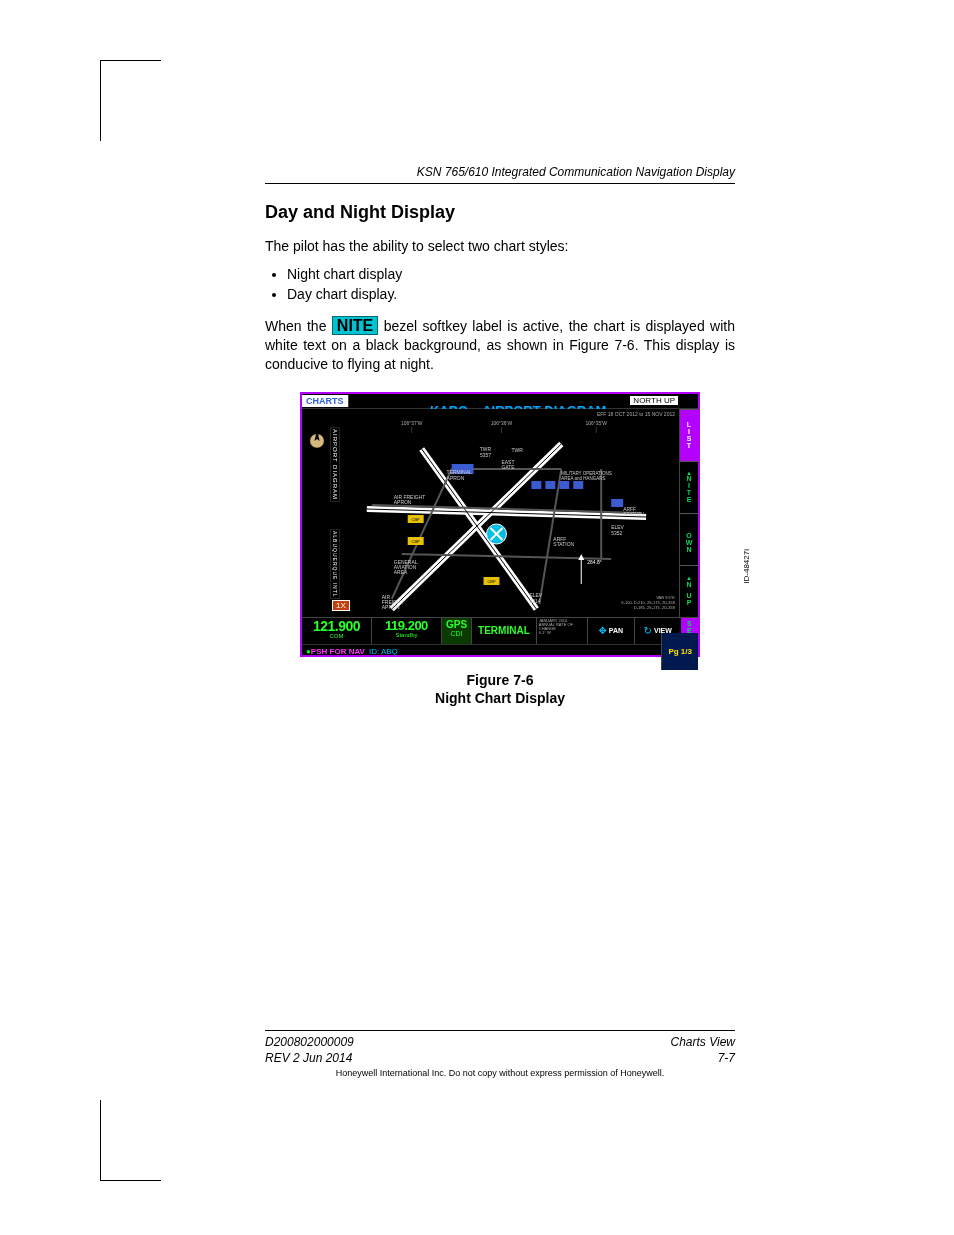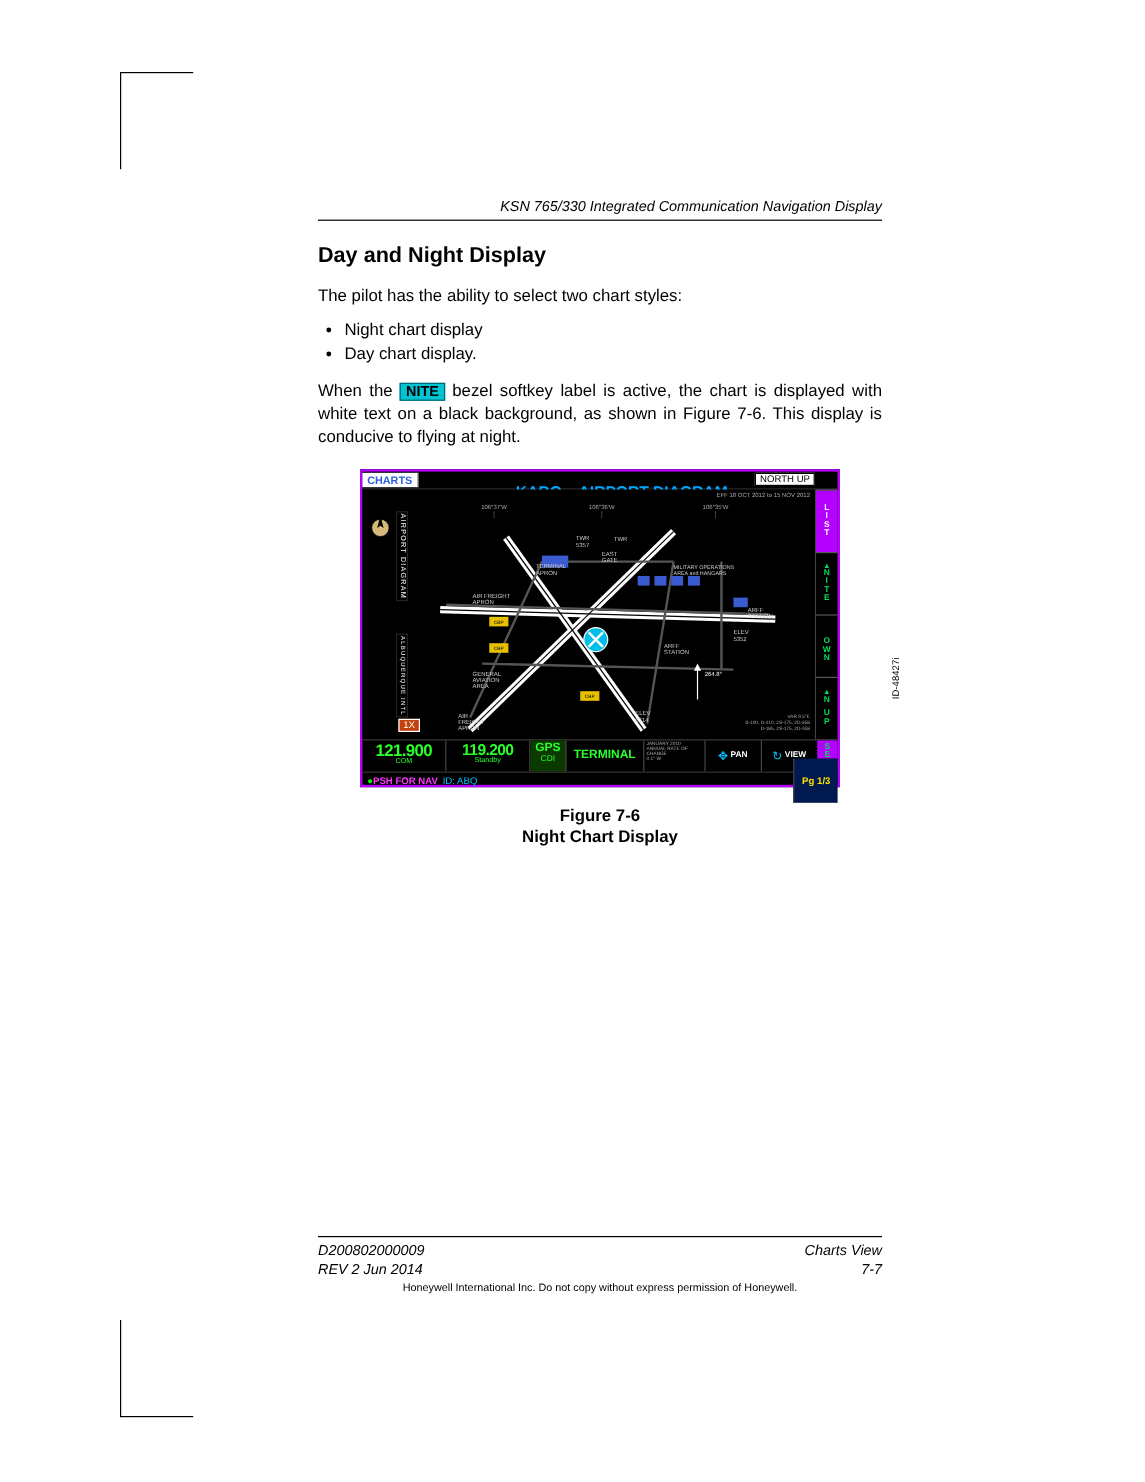--- a/index.html
+++ b/index.html
@@ -66,21 +66,21 @@
   ul.bullets li {
     font-size: 14px;
     margin: 4px 0;
   }
   .nite-box {
     display: inline-block;
     background: #00c2d0;
     border: 1px solid #006a73;
     padding: 0 4px;
     font-weight: bold;
-    font-size: 12px;
+    font-size: 16px;
     color: #000;
     vertical-align: baseline;
     line-height: 1.1;
   }
 
   
   .figure-wrap {
     margin-top: 18px;
     text-align: center;
   }
@@ -363,21 +363,21 @@
   }
 </style>
 </head>
 <body>
 
 <div class="page">
   <div class="crop-tl"></div>
   <div class="crop-bl"></div>
 
   <div class="content">
-    <div class="running-header">KSN 765/330 Integrated Communication Navigation Display</div>
+    <div class="running-header">KSN 765/610 Integrated Communication Navigation Display</div>
 
     <h2 class="section-title">Day and Night Display</h2>
 
     <p class="body">The pilot has the ability to select two chart styles:</p>
 
     <ul class="bullets">
       <li>Night chart display</li>
       <li>Day chart display.</li>
     </ul>
 

